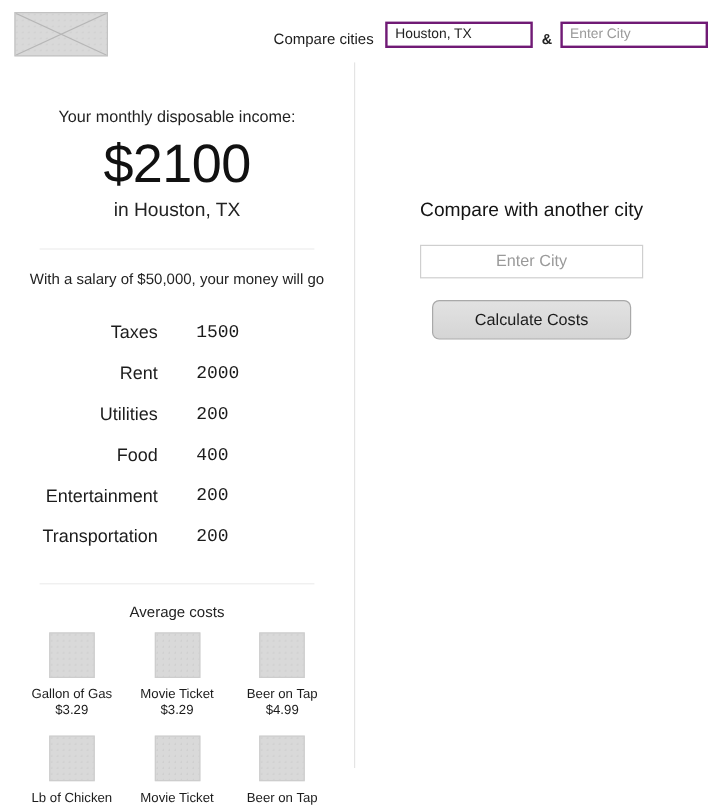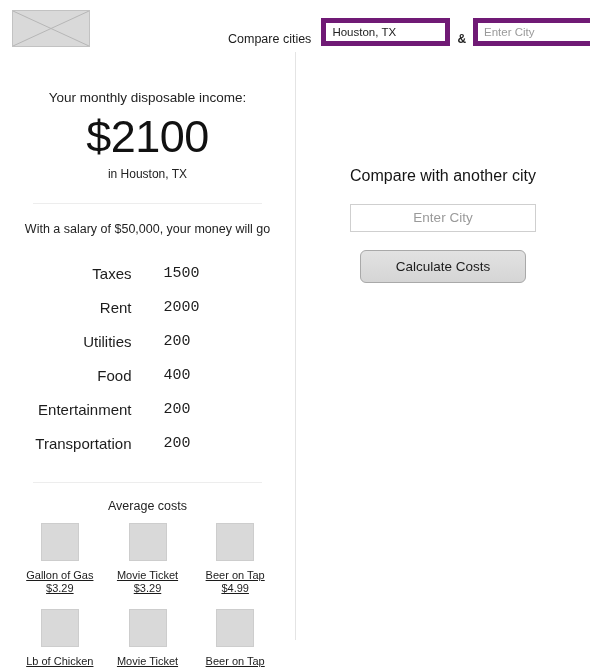--- a/index.html
+++ b/index.html
@@ -53,21 +53,21 @@
     color: #1c1c1c;
     margin-right: 10px;
   }
   .city-input {
     font-family: "Liberation Sans", sans-serif;
     font-size: 11.5px;
     color: #222;
     height: 18px;
     line-height: 18px;
     padding: 0 6px;
-    border: 5px solid #701a75;
+    border: 2px solid #701a75;
     background: #ffffff;
     box-sizing: content-box;
     outline: none;
   }
   .city-input.first { width: 107px; }
   .city-input.second { width: 107px; }
   .amp {
     font-size: 12px;
     font-weight: bold;
     color: #222;
@@ -102,21 +102,21 @@
   .income-amount {
     margin-top: 6px;
     font-size: 45px;
     line-height: 52px;
     font-weight: 400;
     color: #111;
     letter-spacing: -0.5px;
   }
   .income-city {
     margin-top: 4px;
-    font-size: 12px;
+    font-size: 16px;
     color: #232323;
   }
   .hr-light {
     height: 1px;
     background: #ededed;
     margin: 22px 17px 0 17px;
   }
   .salary-line {
     margin-top: 18px;
     font-size: 12.5px;
@@ -151,21 +151,20 @@
     margin-top: 16px;
     font-size: 12.5px;
     color: #232323;
   }
   .cost-grid {
     margin-top: 10px;
   }
   .cost-row {
     display: flex;
     margin-bottom: 14px;
-    text-decoration: underline;
   }
   .cost-item {
     flex: 1 1 0;
     display: flex;
     flex-direction: column;
     align-items: center;
   }
   .cost-thumb {
     width: 36px;
     height: 36px;

